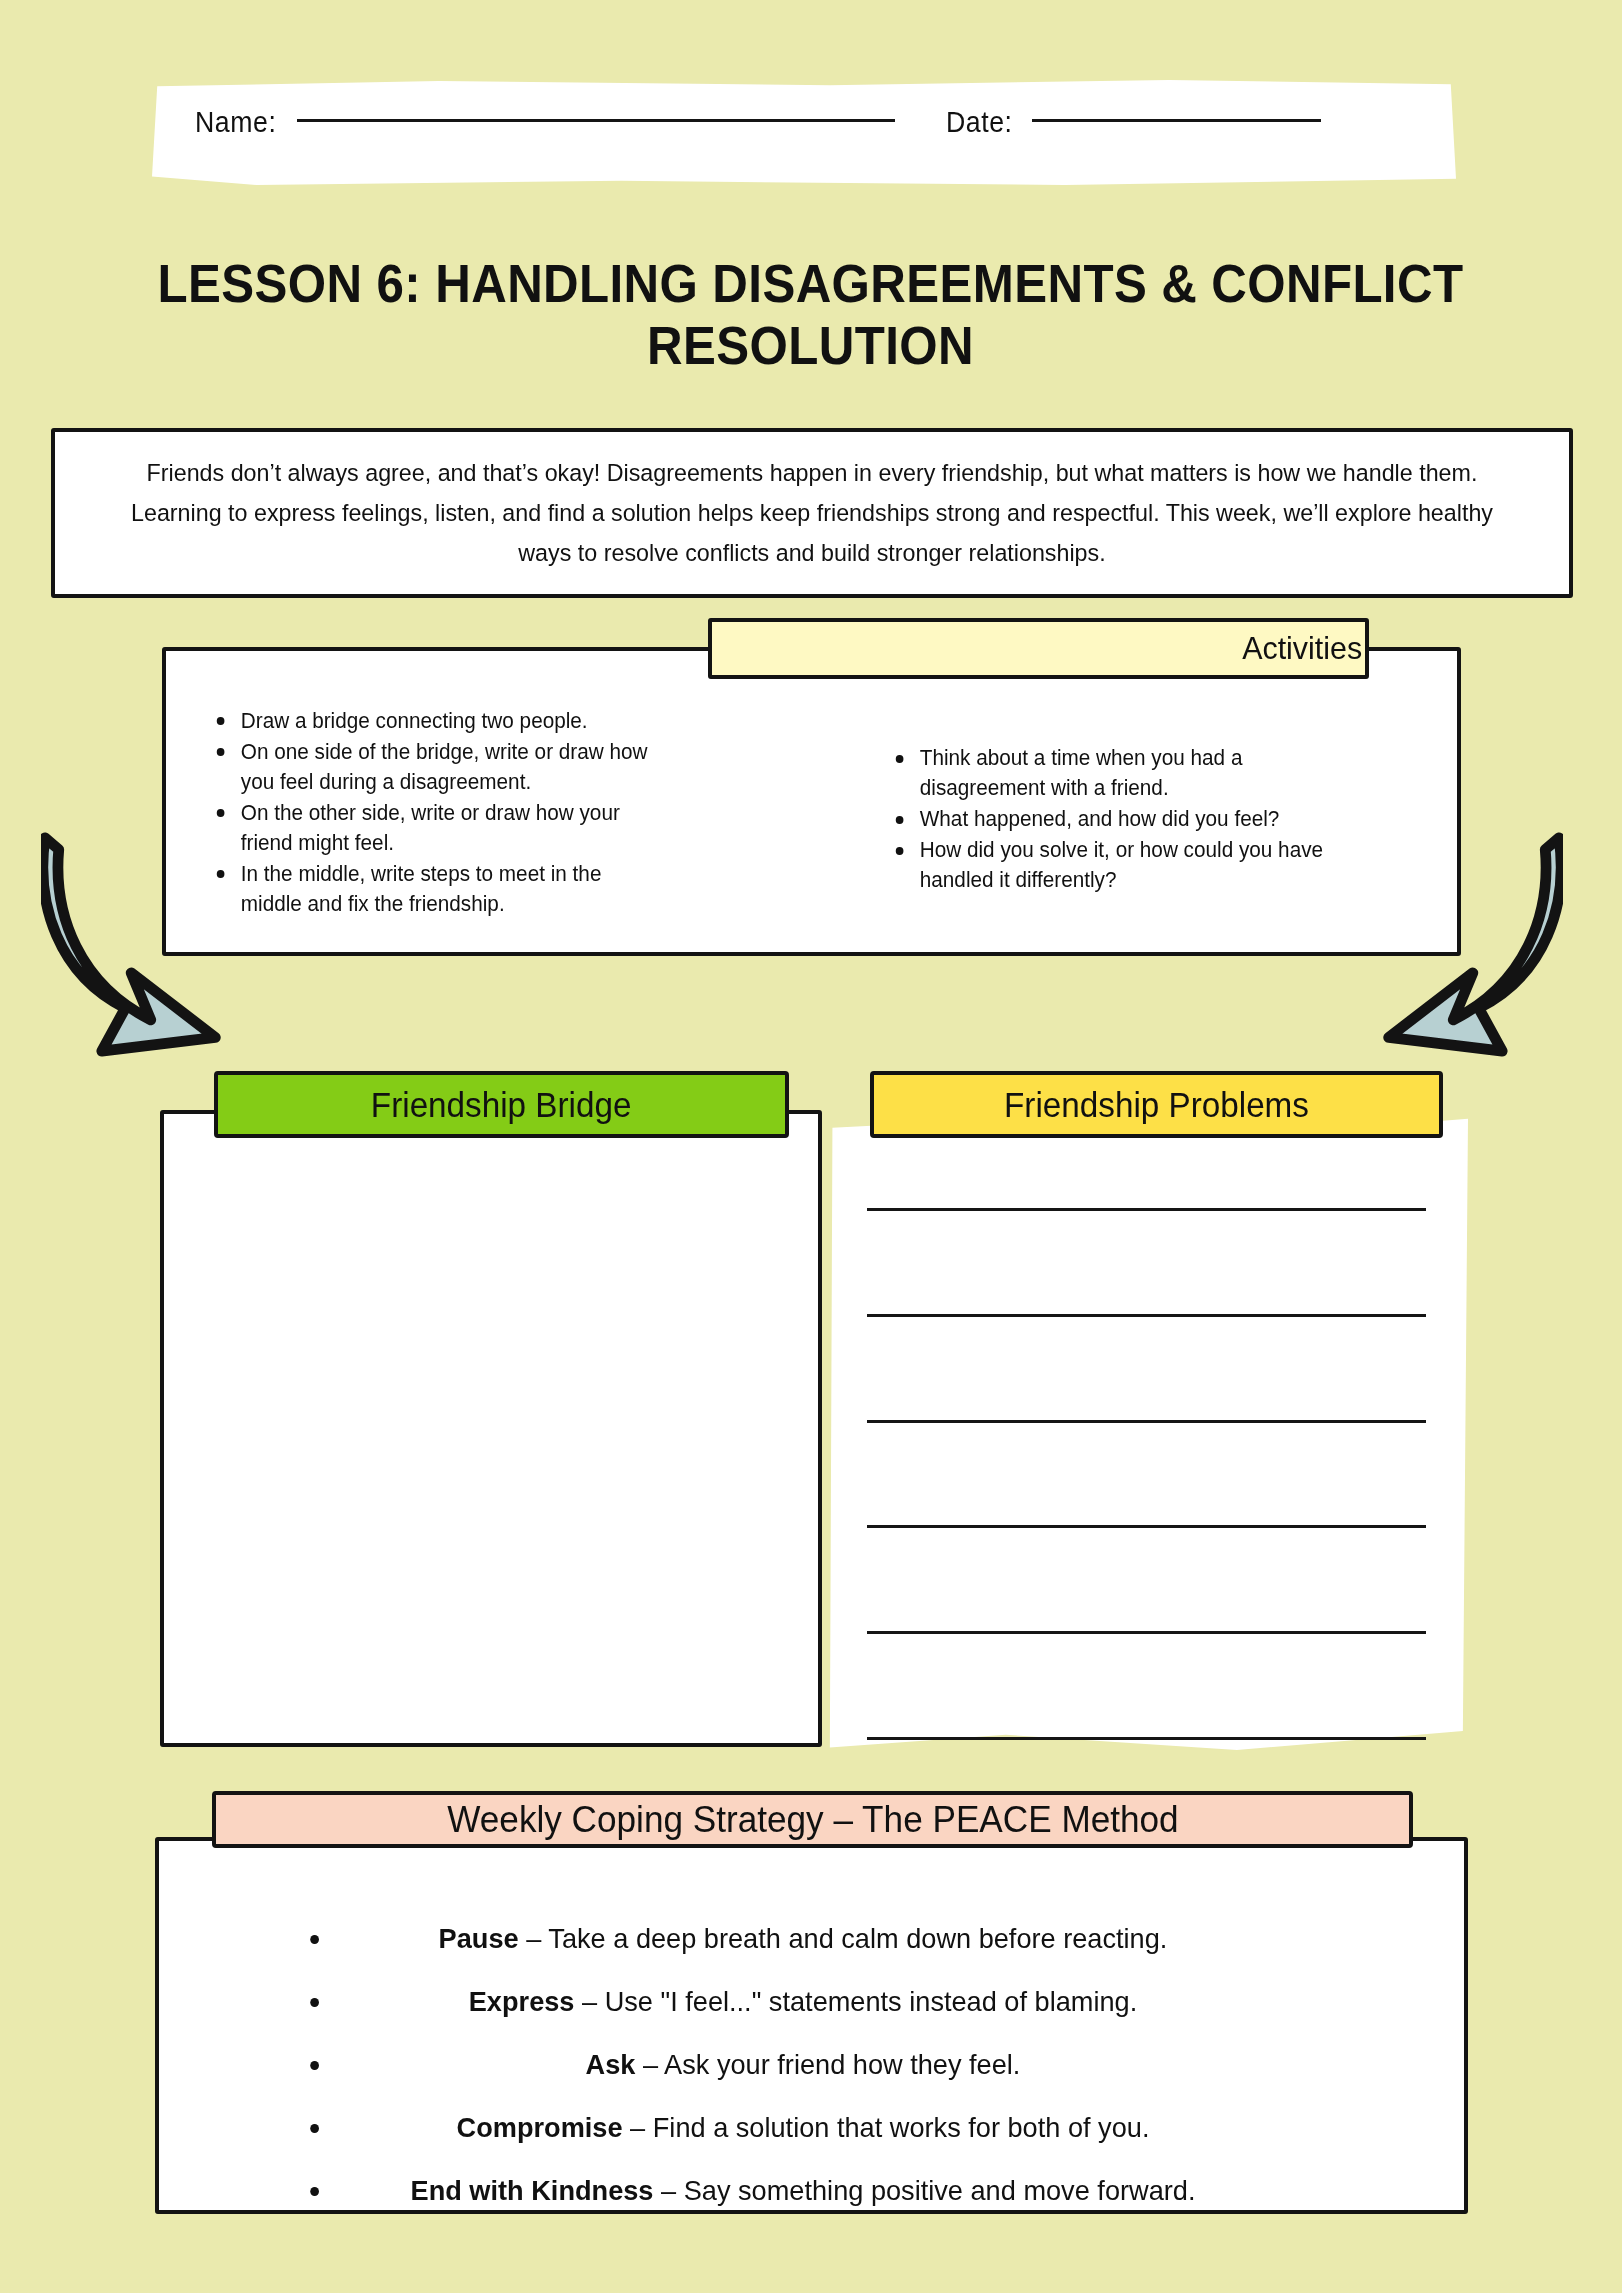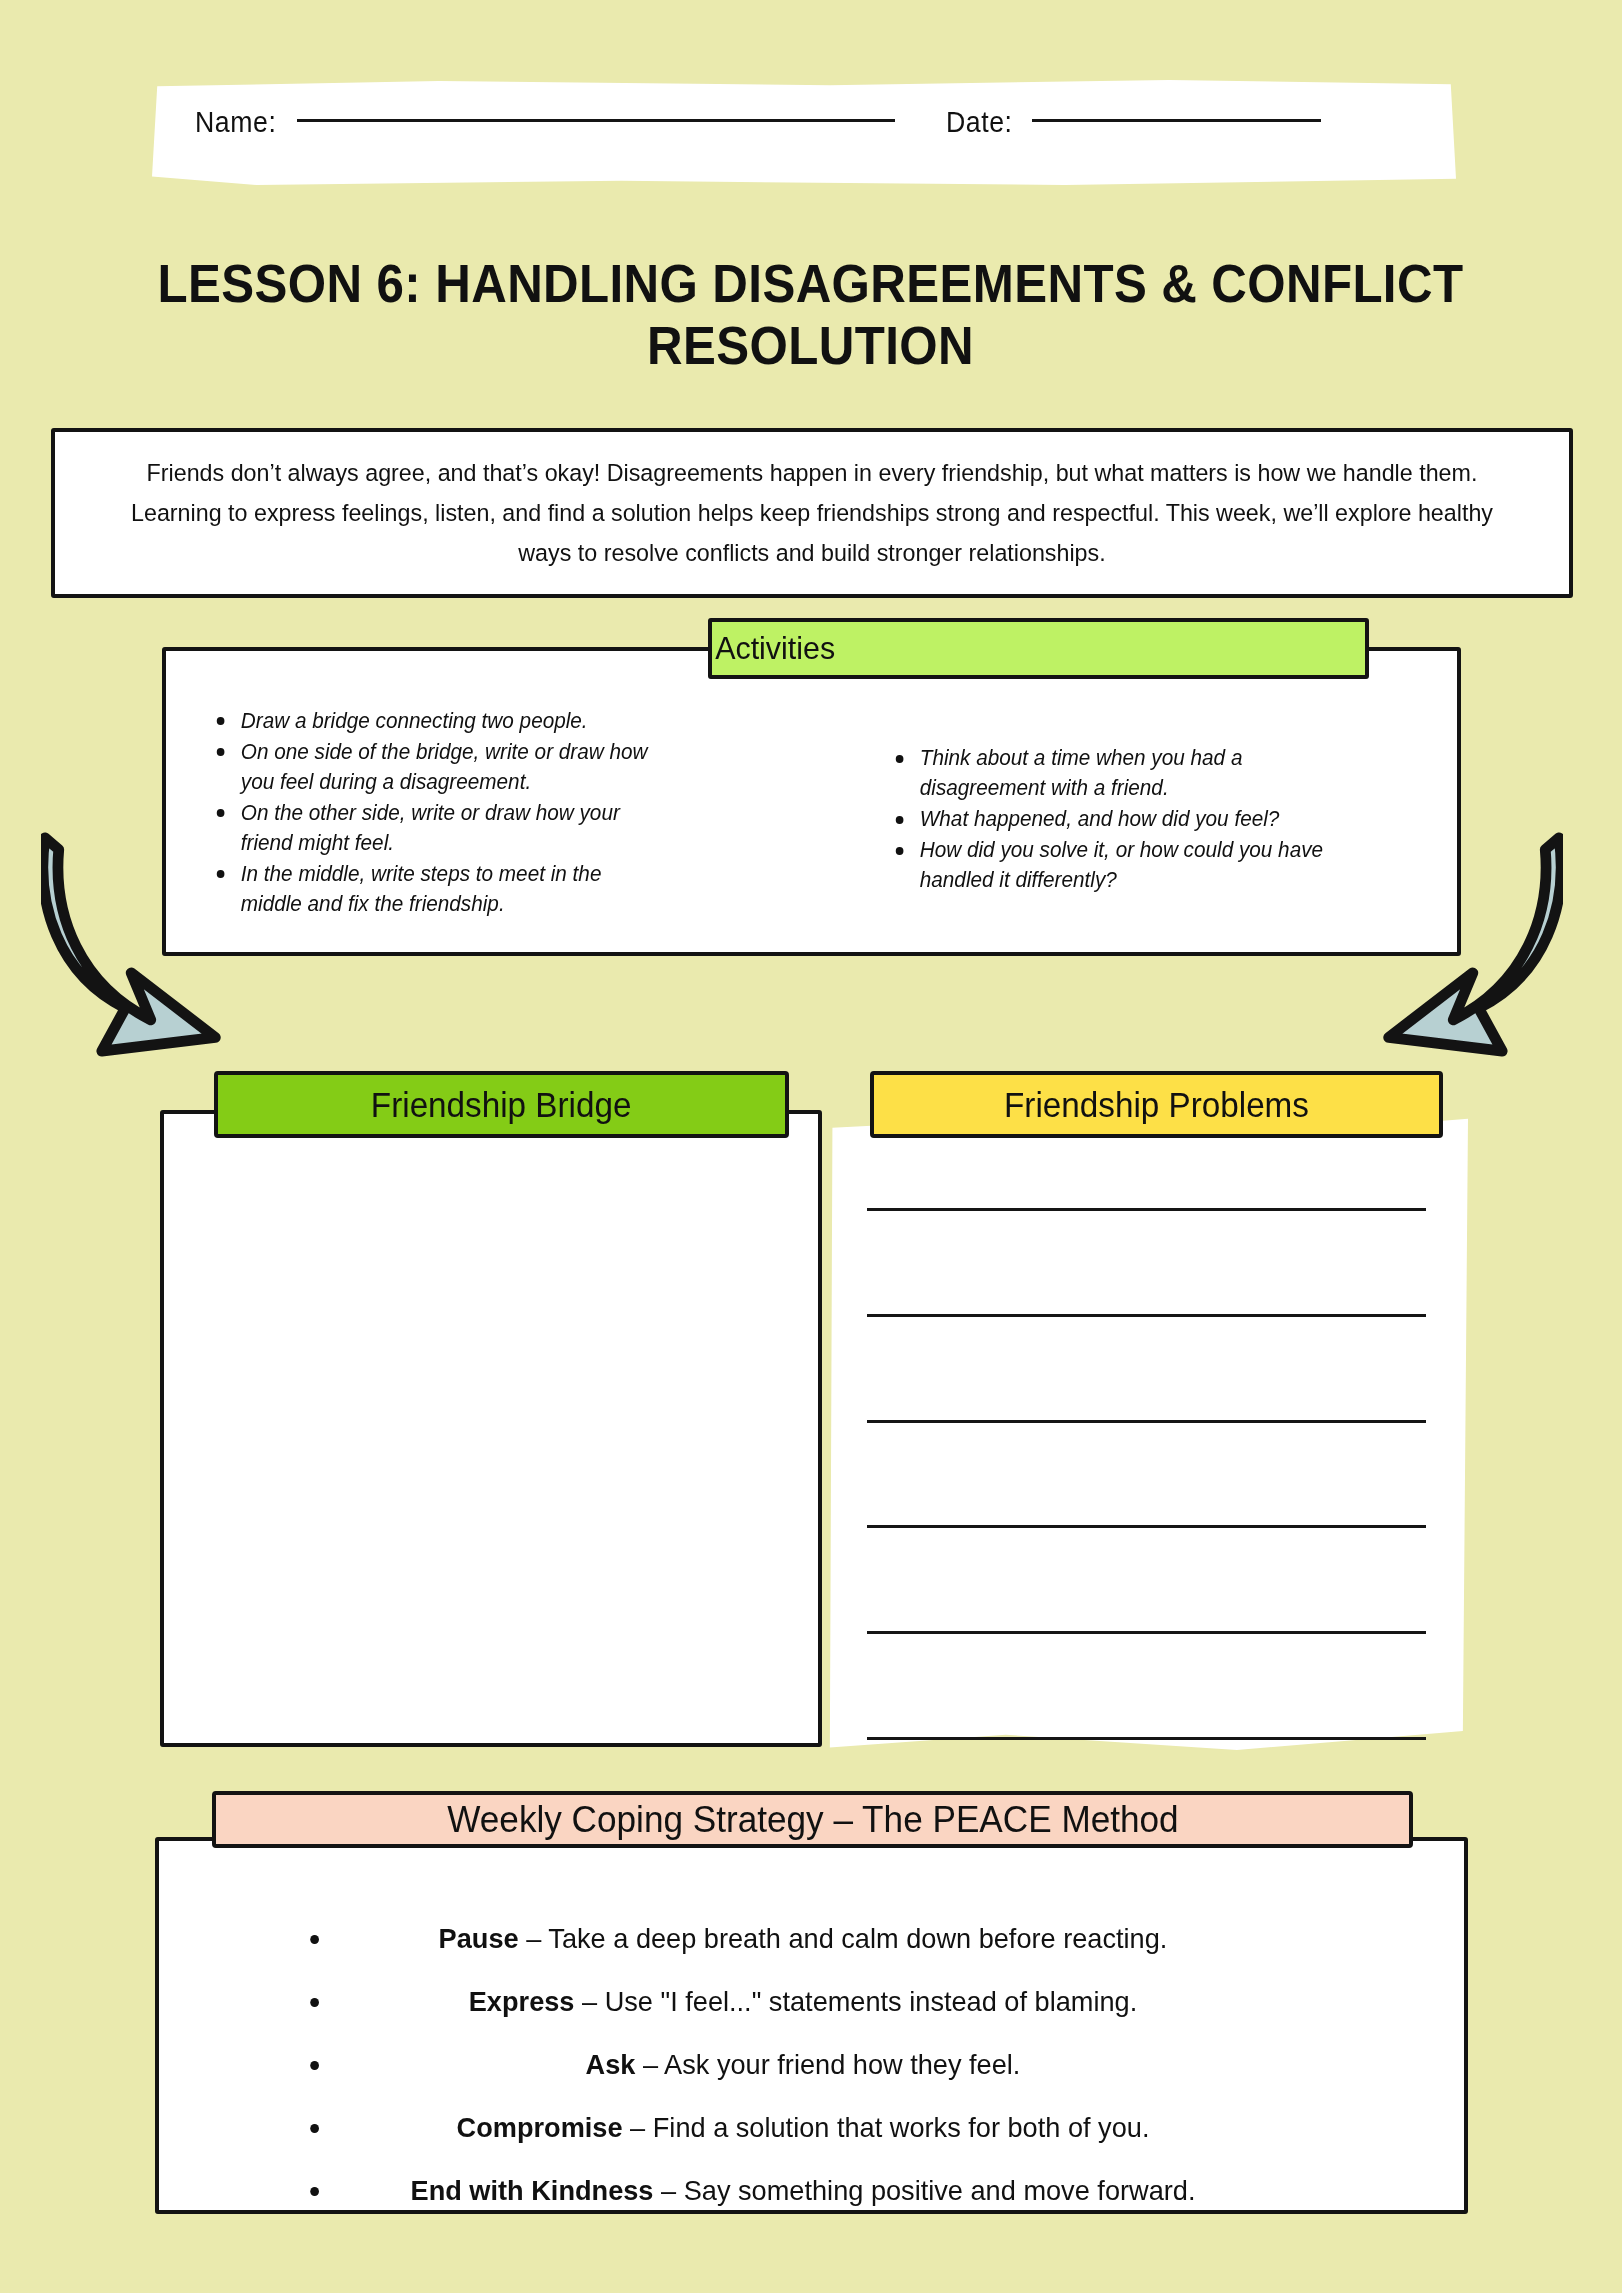--- a/index.html
+++ b/index.html
@@ -105,42 +105,42 @@
     background: #ffffff;
     border: 4.9px solid #131313;
     border-radius: 2.9px;
   }
   .activities-tab {
     position: absolute;
     left: 708px;
     top: 618px;
     width: 661px;
     height: 61px;
-    background: #bef264;
-    border: 4.9px solid #131313;
-    border-radius: 2.9px;
-    display: flex;
-    align-items: center;
-    justify-content: flex-start;
+    background: #fef9c3;
+    border: 4.9px solid #131313;
+    border-radius: 2.9px;
+    display: flex;
+    align-items: center;
+    justify-content: flex-end;
     z-index: 4;
   }
   .activities-tab span {
     font-size: 32px;
     transform: scaleX(0.95);
   }
   .activities-cols {
     position: absolute;
     left: 162px;
     top: 686px;
     width: 1299px;
     height: 265px;
     display: flex;
     z-index: 5;
   }
-  .act-col { width: 50%; padding: 0 26px; font-style: italic; }
+  .act-col { width: 50%; padding: 0 26px; }
   .act-col.left  { padding-left: 49px;  padding-top: 19.6px; }
   .act-col.right { padding-left: 78px;  padding-top: 57px; }
 
   ul.act-list { list-style: none; }
   ul.act-list li {
     position: relative;
     font-size: 21.6px;
     line-height: 30px;
     padding-left: 31px;
     margin-bottom: 1px;

